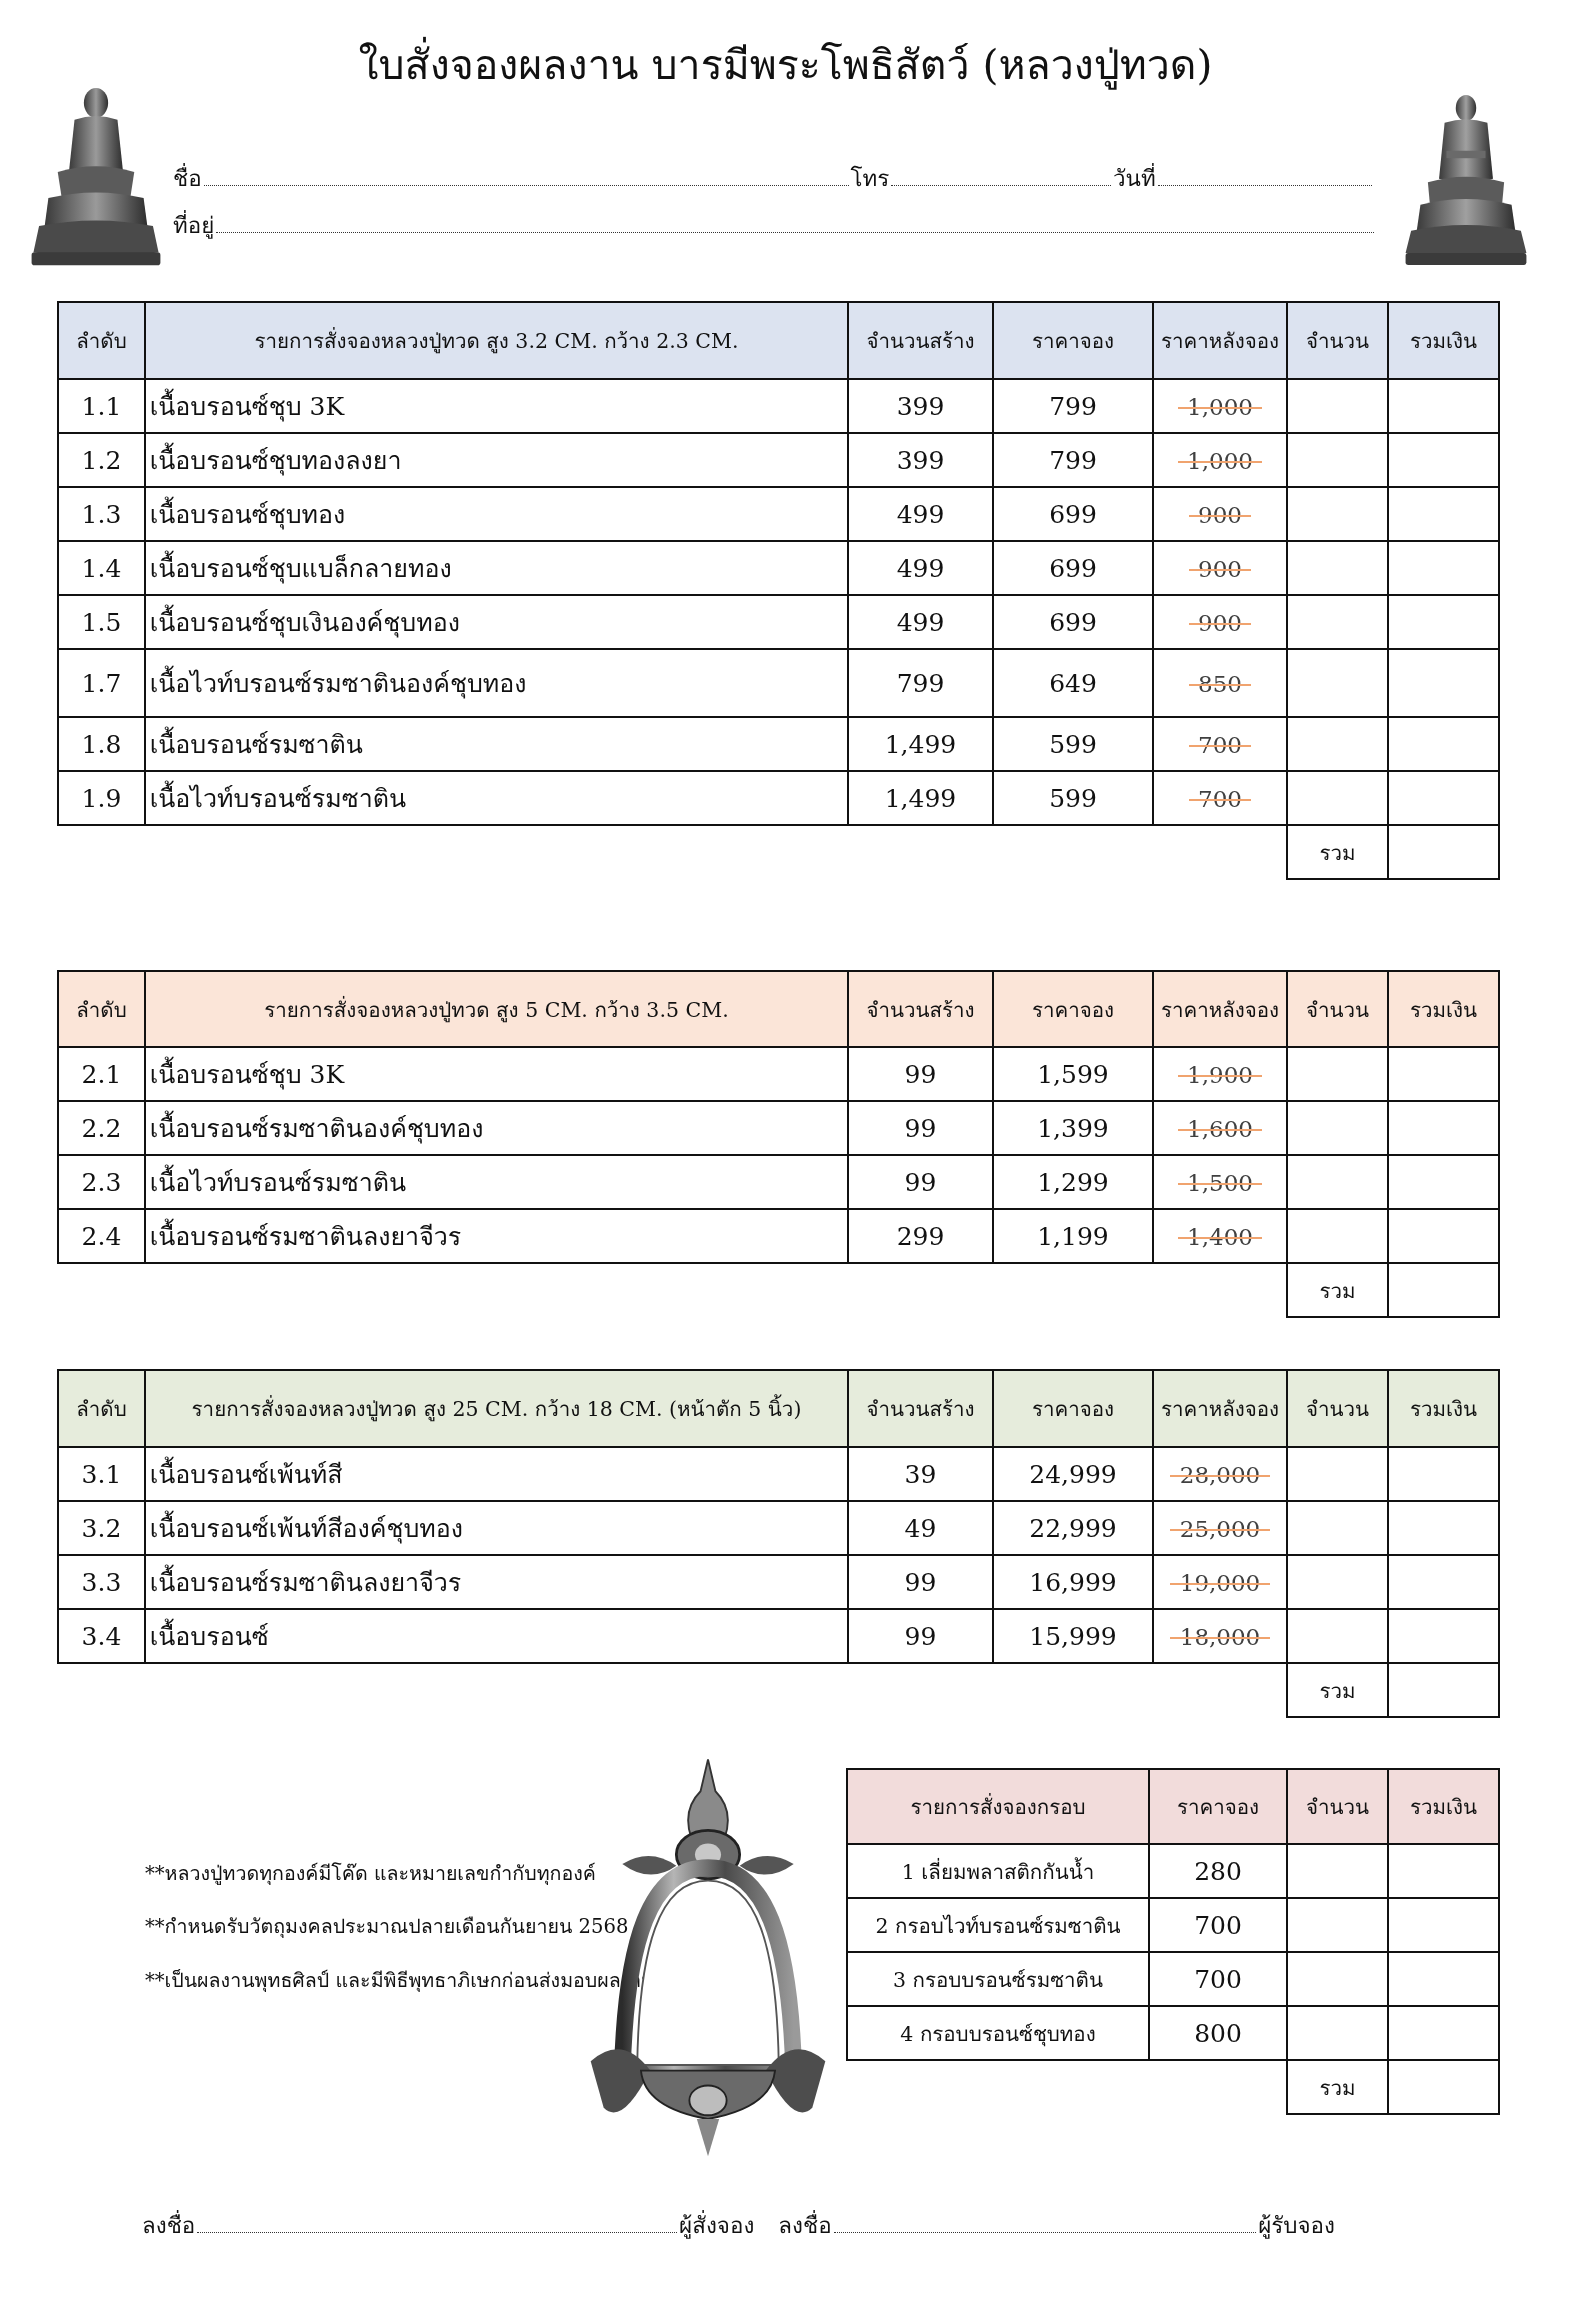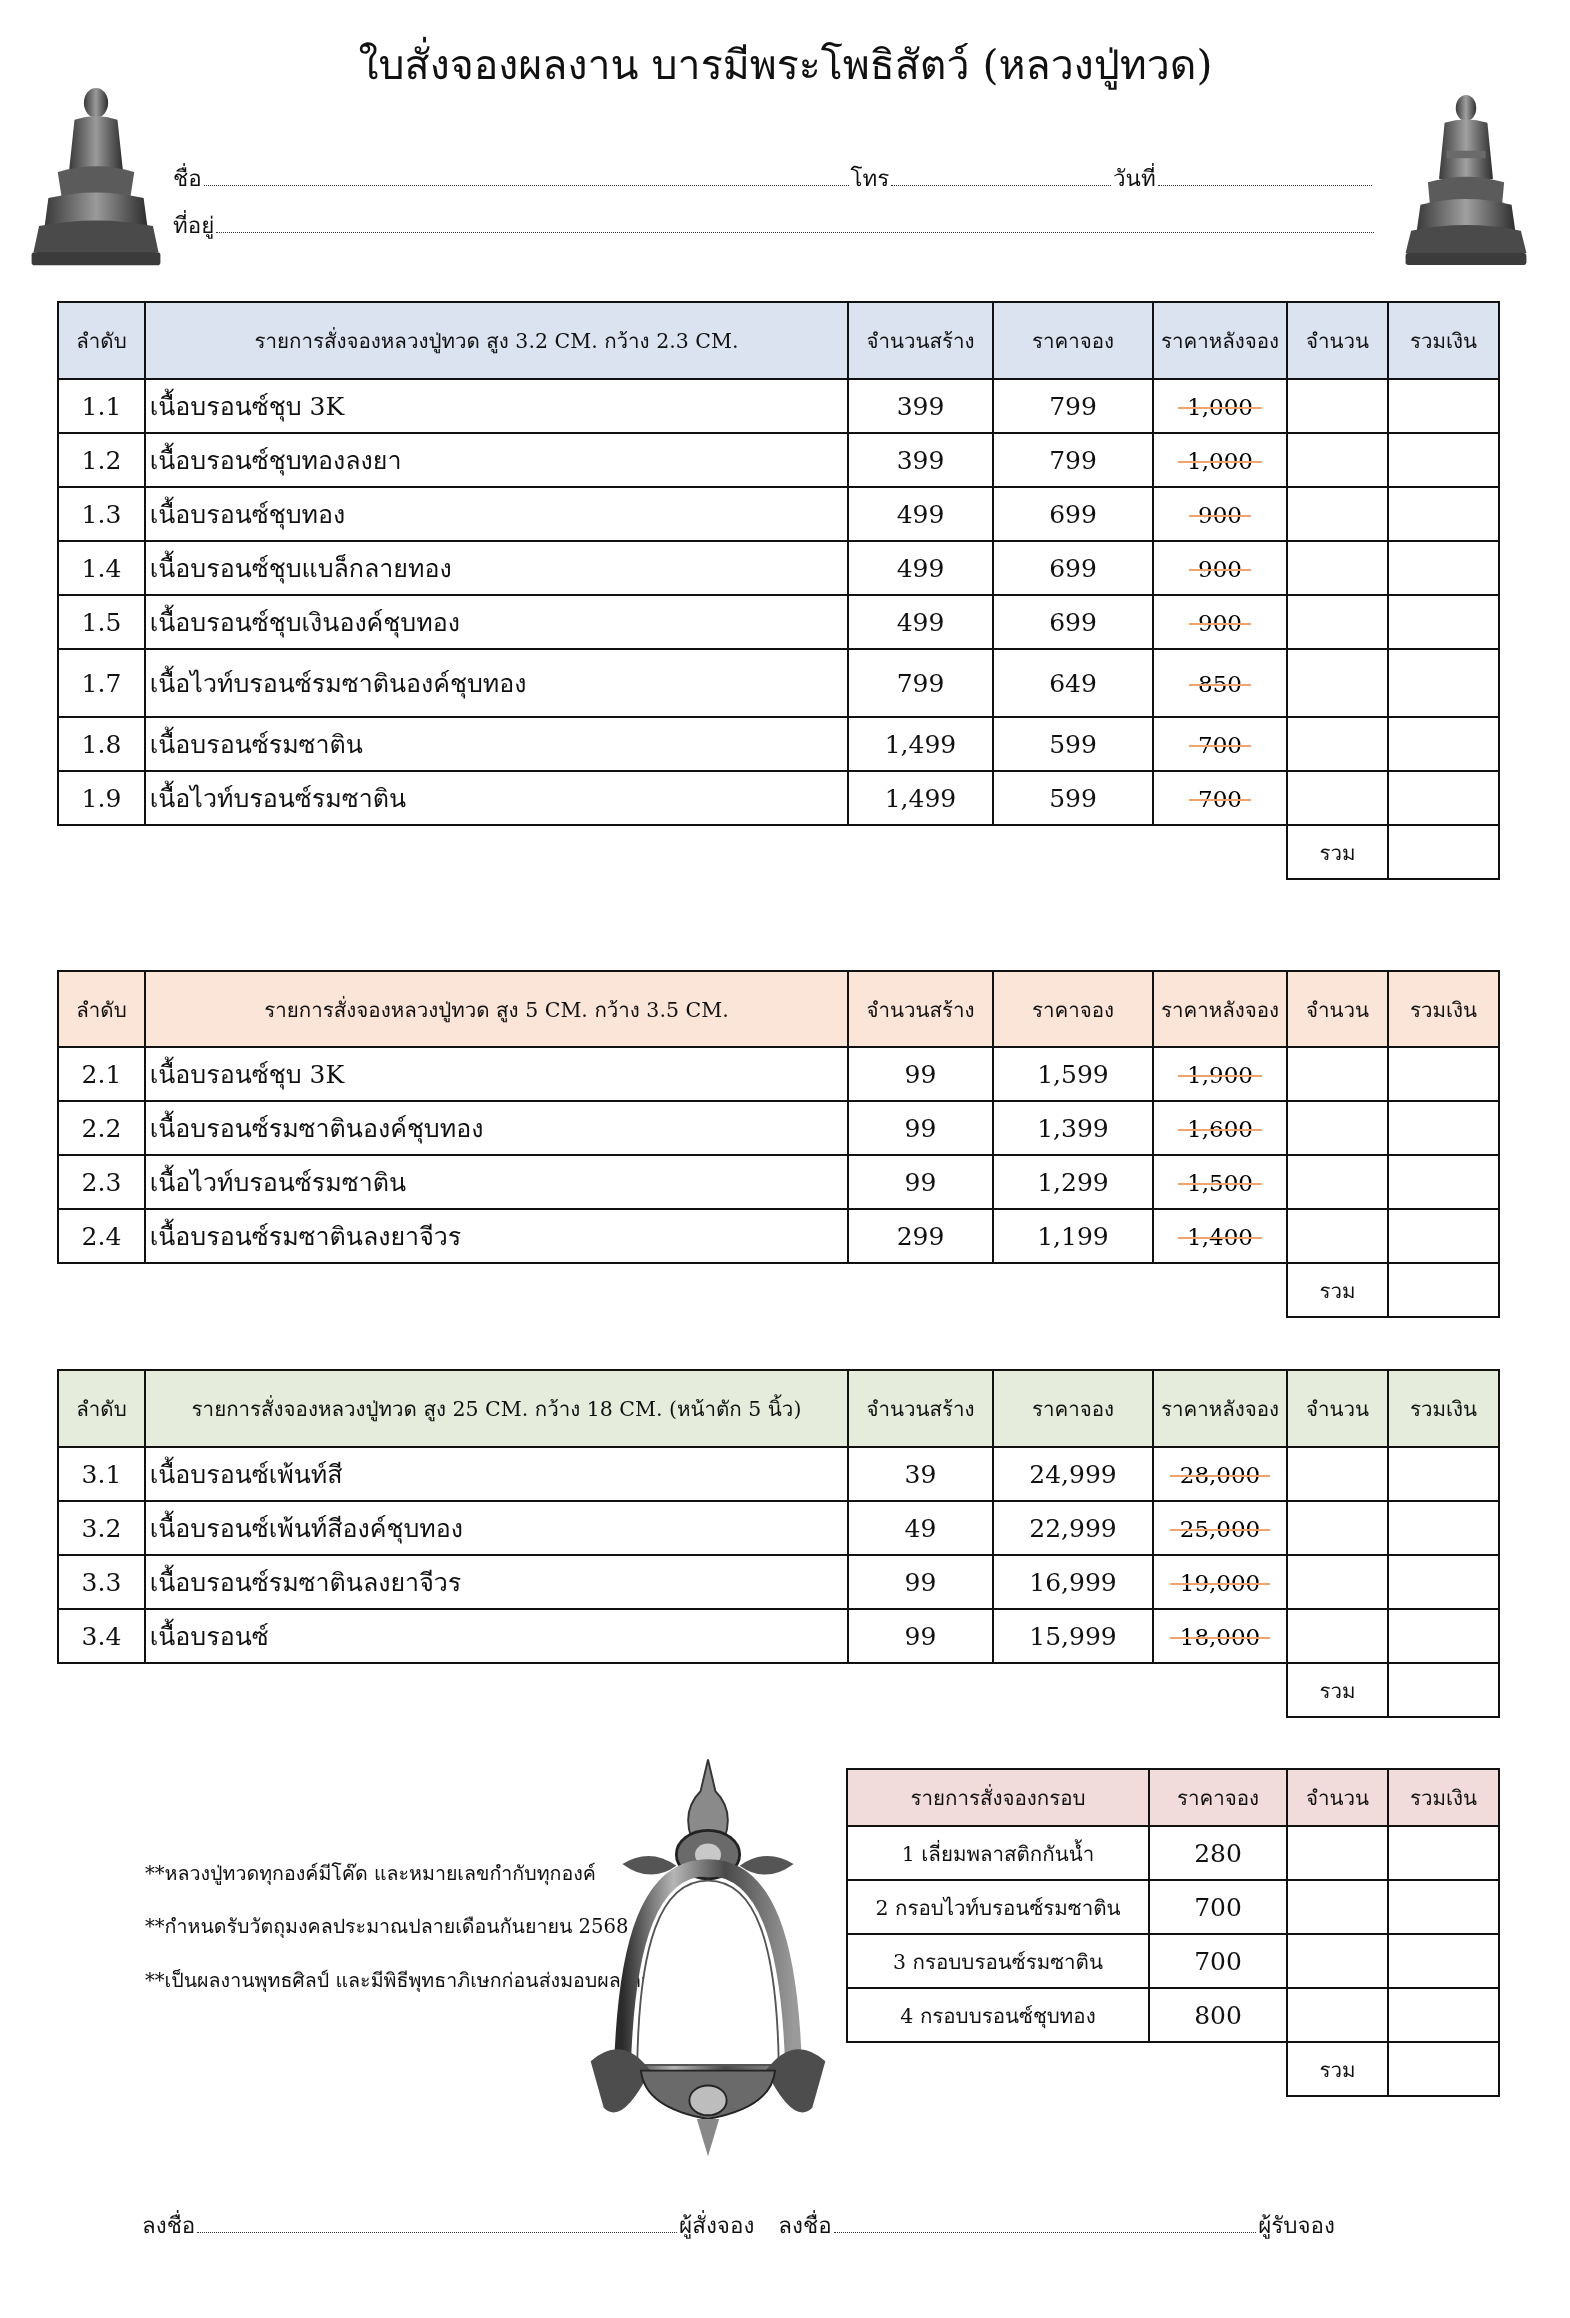--- a/index.html
+++ b/index.html
@@ -9,21 +9,21 @@
   .title { left:0; width:1571px; top:37px; text-align:center; font-size:41px; line-height:56px; }
   .statue { position:absolute; }
   .fillrow { position:absolute; font-size:22.4px; line-height:28px; display:flex; align-items:flex-end; white-space:nowrap; }
   .dots { flex:1; border-bottom:1.9px dotted #333; margin:0 1.9px 5.6px 1.9px; height:0.9px; }
   table.ordertbl { position:absolute; border-collapse:collapse; table-layout:fixed; }
   table.ordertbl td, table.ordertbl th { border:2.8px solid #111; padding:0; font-weight:normal; overflow:hidden; white-space:nowrap; }
   table.ordertbl th { font-size:20.5px; text-align:center; }
   table.ordertbl td { font-size:25px; text-align:center; }
   table.ordertbl td.desc { text-align:left; padding-left:3.7px; }
   table.ordertbl td.blank { border:none; }
-  .strike { color:#000000; position:relative; display:inline-block; font-size:23px; }
+  .strike { color:#404040; position:relative; display:inline-block; font-size:23px; }
   .strike::after { content:""; position:absolute; left:-9.3px; right:-9.3px; top:50%; height:2.8px; background:#f0a36e; }
   .note { position:absolute; left:145px; font-size:19.6px; line-height:28px; white-space:nowrap; }
   .sig { position:absolute; left:142px; top:2211px; width:1193px; font-size:22.4px; line-height:28px; display:flex; align-items:flex-end; white-space:nowrap; }
 </style>
 </head>
 <body>
 
 <div class="abs title">ใบสั่งจองผลงาน บารมีพระโพธิสัตว์ (หลวงปู่ทวด)</div>
 
 <svg class="statue" style="left:26px;top:86px;width:140px;height:183px;" viewBox="0 0 150 196">
@@ -329,21 +329,21 @@
 </svg>
 
 <table class="ordertbl" style="left:846px;top:1768px;width:652px;">
   <colgroup>
       <col style="width:302px">
       <col style="width:138px">
       <col style="width:101px">
       <col style="width:111px">
     </colgroup>
   <tbody>
-      <tr style="height:57px;background:#f2dcdb;margin-left:16px;">
+      <tr style="height:75px;background:#f2dcdb;margin-left:16px;">
     <th>รายการสั่งจองกรอบ</th>
     <th>ราคาจอง</th>
     <th>จำนวน</th>
     <th>รวมเงิน</th>
   </tr>
   <tr style="height:54px">
     <td style="font-size:20.5px">1 เลี่ยมพลาสติกกันน้ำ</td>
     <td>280</td>
     <td></td>
     <td></td>

